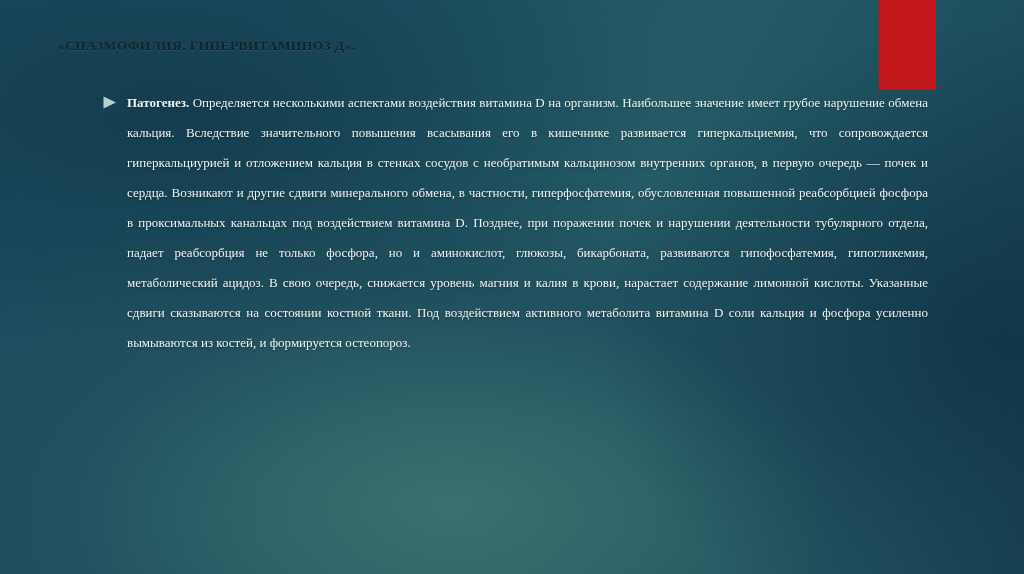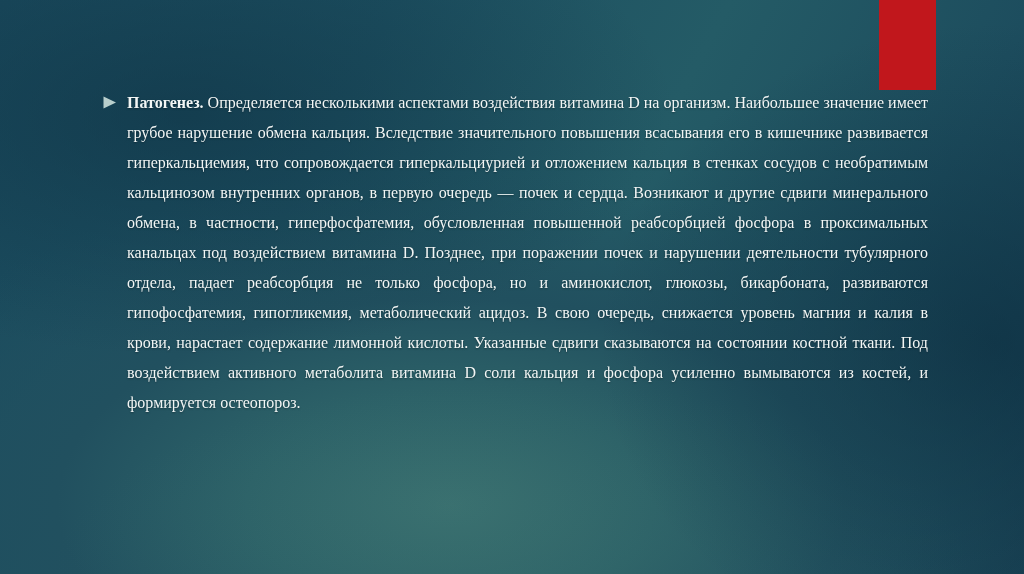--- a/index.html
+++ b/index.html
@@ -73,38 +73,39 @@
     height: 13px;
     margin-top: 8px;
     margin-right: 10px;
   }
   .bullet-marker svg { display: block; }
 
   .body-text {
     flex: 1 1 auto;
     color: #f2f6f5;
     font-family: "Liberation Serif", "DejaVu Serif", serif;
-    font-size: 16px;
+    font-size: 13px;
     line-height: 30px;
     text-align: justify;
     text-justify: inter-word;
     text-shadow: 0 1px 2px rgba(0,0,0,0.35);
     hyphens: none;
   }
   .body-text .lead {
     font-weight: bold;
   }
 </style>
 </head>
 <body>
 
 <div id="slide">
 
   <div class="accent-block"></div>
 
+  <div class="slide-title">«СПАЗМОФИЛИЯ. ГИПЕРВИТАМИНОЗ Д».</div>
 
   <div class="body-block">
     <span class="bullet-marker">
       <svg width="14" height="13" viewBox="0 0 14 13" xmlns="http://www.w3.org/2000/svg">
         <polygon points="0.5,0.5 13,6.5 0.5,12.5" fill="#b9cfcd"></polygon>
       </svg>
     </span>
     <div class="body-text">
       <span class="lead">Патогенез.</span><span> Определяется несколькими аспектами воздействия витамина D на организм. Наибольшее значение имеет грубое нарушение обмена кальция. Вследствие значительного повышения всасывания его в кишечнике развивается гиперкальциемия, что сопровождается гиперкальциурией и отложением кальция в стенках сосудов с необратимым кальцинозом внутренних органов, в первую очередь — почек и сердца. Возникают и другие сдвиги минерального обмена, в частности, гиперфосфатемия, обусловленная повышенной реабсорбцией фосфора в проксимальных канальцах под воздействием витамина D. Позднее, при поражении почек и нарушении деятельности тубулярного отдела, падает реабсорбция не только фосфора, но и аминокислот, глюкозы, бикарбоната, развиваются гипофосфатемия, гипогликемия, метаболический ацидоз. В свою очередь, снижается уровень магния и калия в крови, нарастает содержание лимонной кислоты. Указанные сдвиги сказываются на состоянии костной ткани. Под воздействием активного метаболита витамина D соли кальция и фосфора усиленно вымываются из костей, и формируется остеопороз.</span>
     </div>

